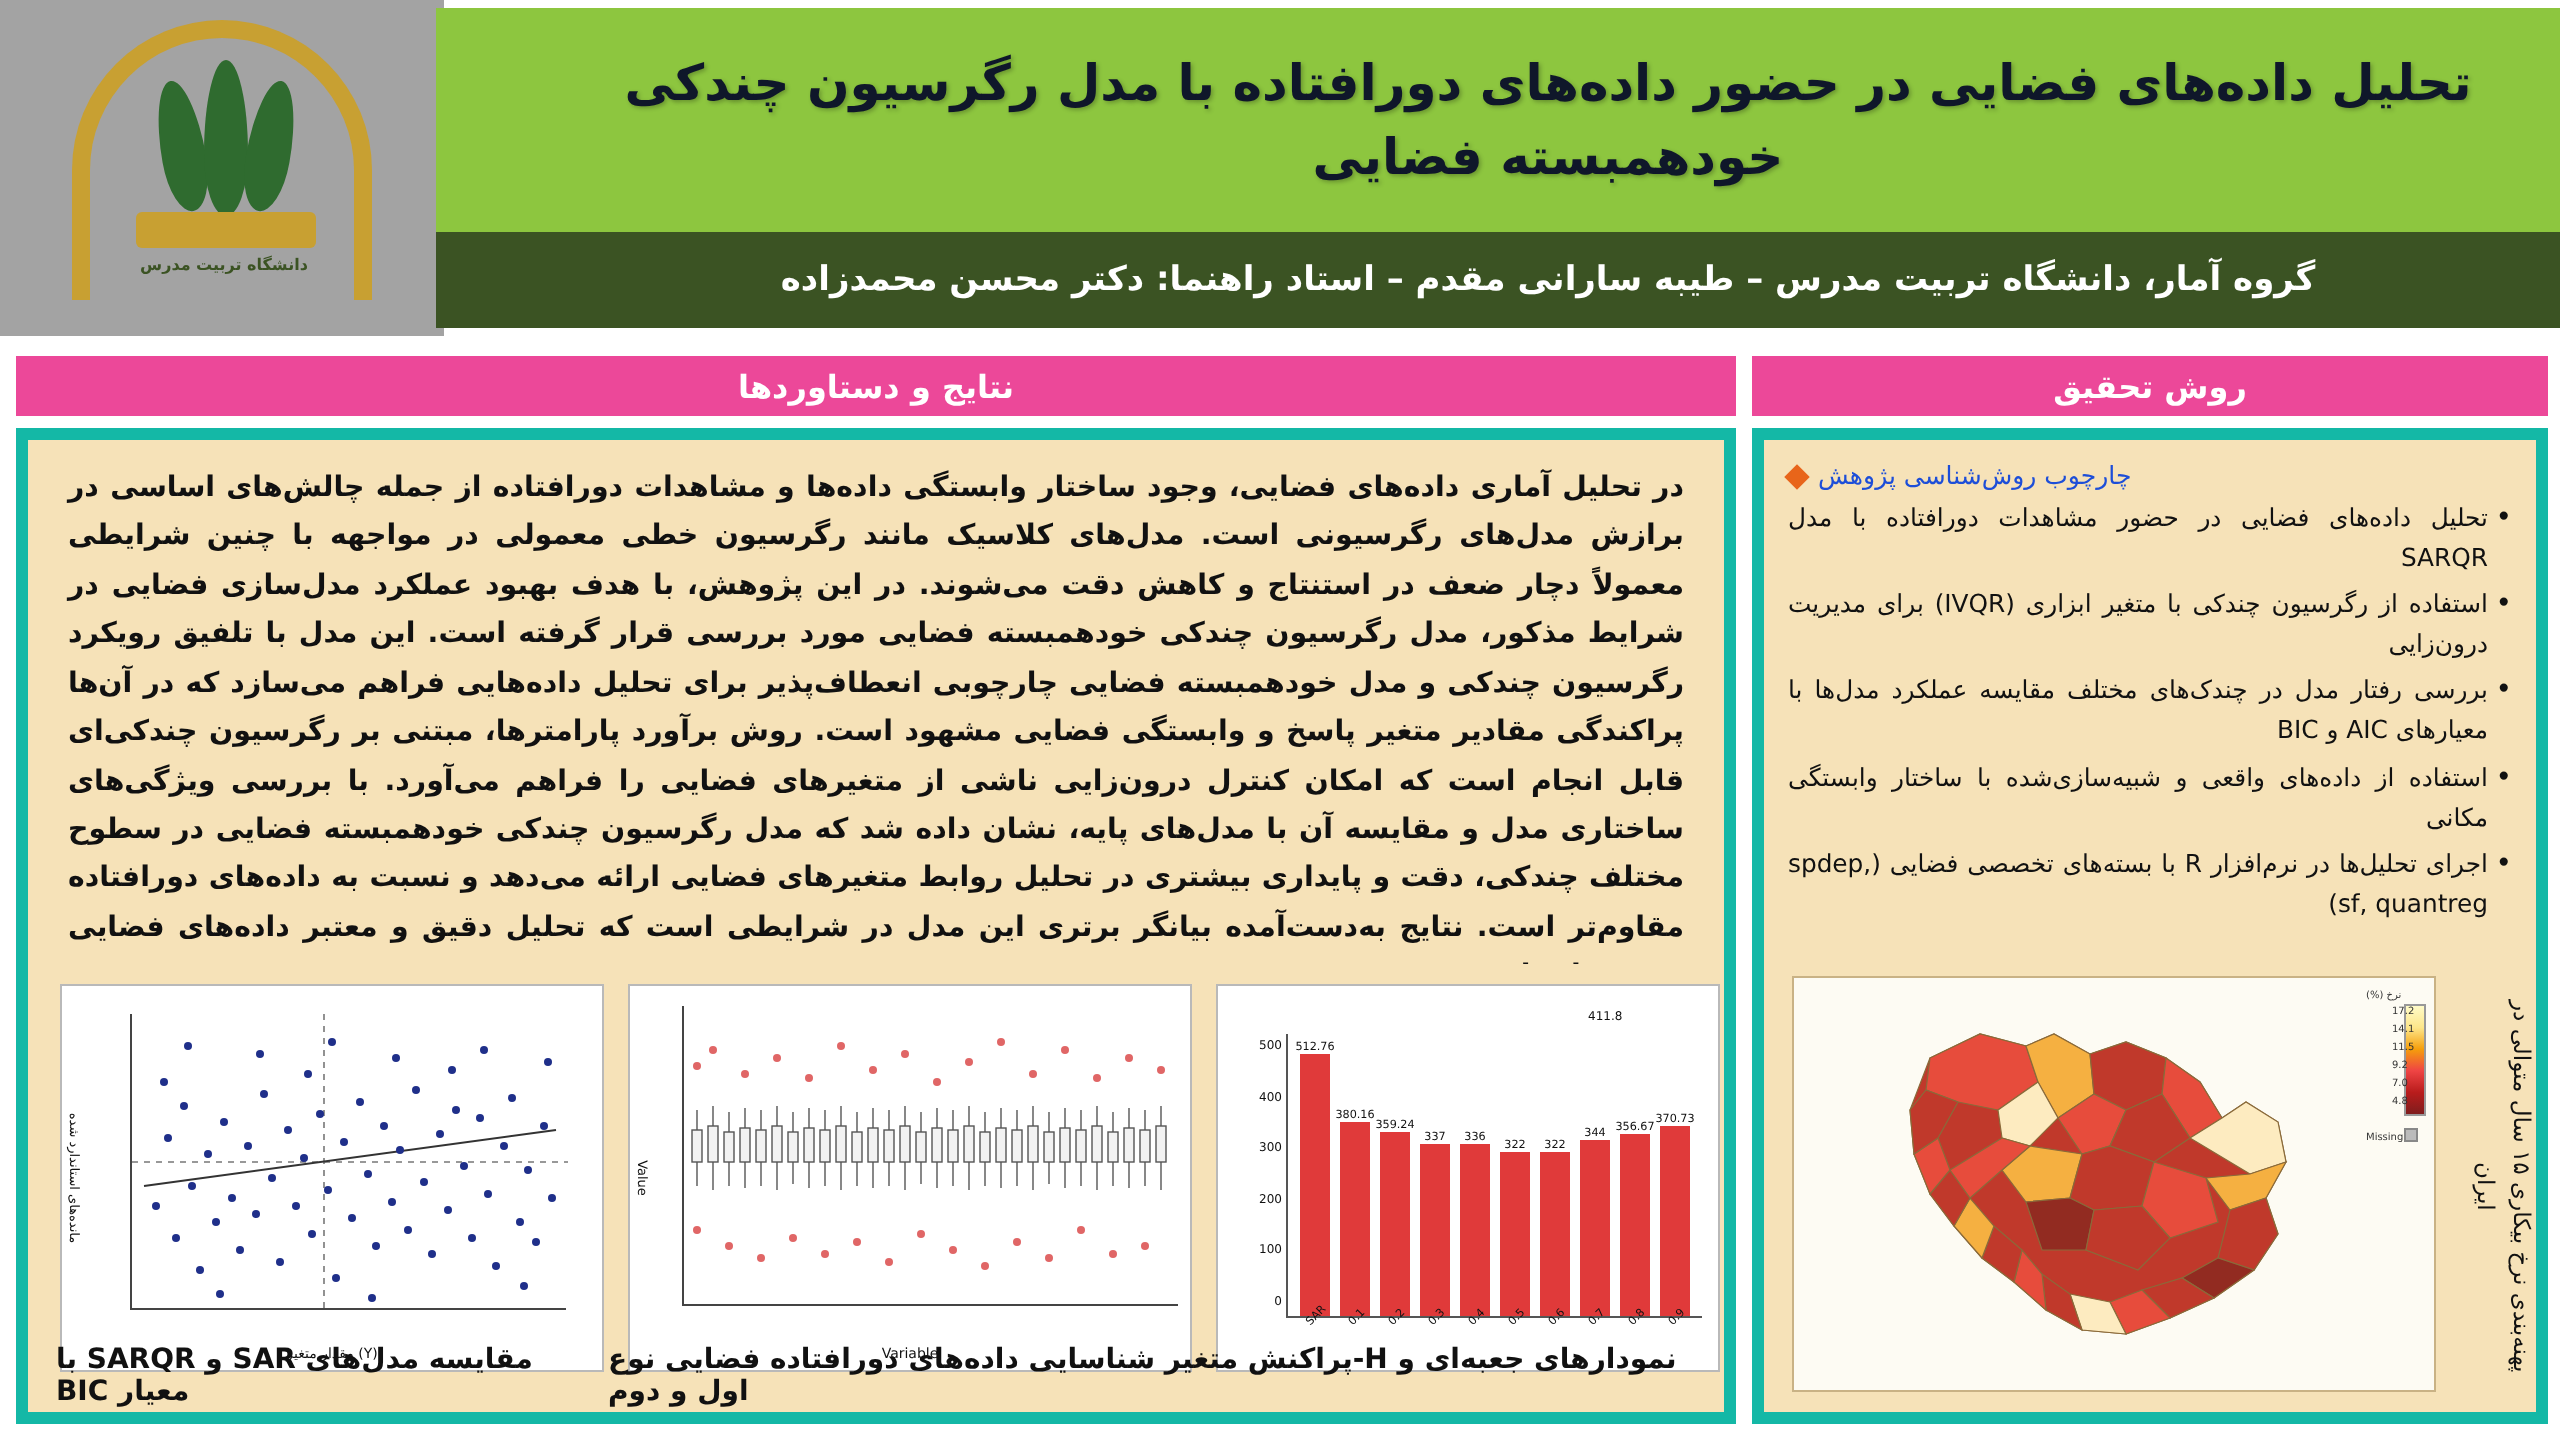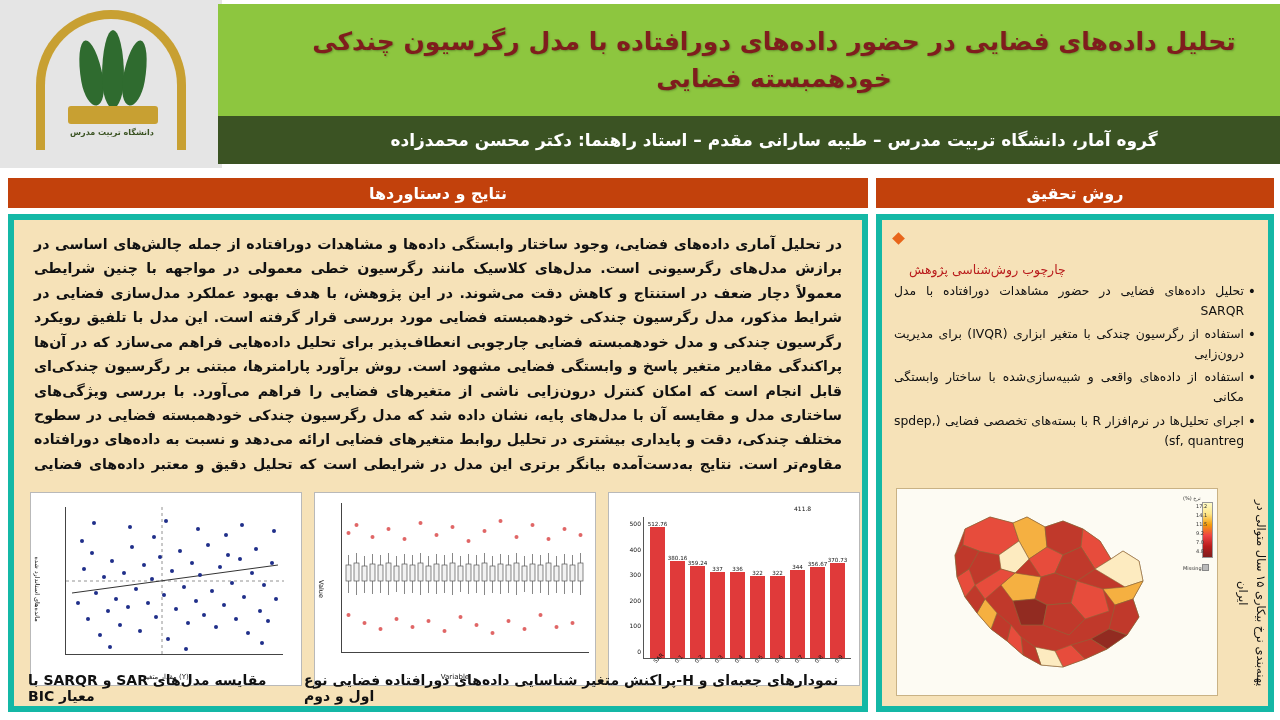--- a/index.html
+++ b/index.html
@@ -19,36 +19,36 @@
   
   .header-wrap {
     position: absolute;
     top: 0; left: 0;
     width: 1280px; height: 168px;
   }
   .header-logo {
     position: absolute;
     top: 0; left: 0;
     width: 222px; height: 168px;
-    background: #e5e5e5;
+    background: #a3a3a3;
     overflow: hidden;
     text-decoration: underline;
   }
   .title-band {
     position: absolute;
     top: 4px; right: 0;
     width: 1062px; height: 112px;
     background: #8dc63f;
     display: flex;
     align-items: center;
     justify-content: center;
     padding: 4px 40px 4px 90px;
   }
   .title-band .title-text {
-    color: #7f1d1d;
+    color: #0f172a;
     font-size: 25px;
     font-weight: bold;
     line-height: 1.5;
     text-align: center;
     text-shadow: 1px 1px 2px rgba(0,0,0,0.25);
   }
   .authors-band {
     position: absolute;
     top: 116px; right: 0;
     width: 1062px; height: 48px;
@@ -101,21 +101,21 @@
     color: #3b5323;
     font-size: 8px;
     font-weight: bold;
     letter-spacing: 0.3px;
   }
 
   
   .bar {
     position: absolute;
     height: 30px;
-    background: #c2410c;
+    background: #ec4899;
     display: flex;
     align-items: center;
     justify-content: center;
   }
   .bar span {
     color: #ffffff;
     font-size: 16px;
     font-weight: bold;
   }
   #bar-method { top: 178px; right: 6px; width: 398px; justify-content: center; }
@@ -141,23 +141,22 @@
   
   .method-head {
     display: flex;
     align-items: flex-start;
     justify-content: flex-end;
     gap: 6px;
     margin-bottom: 4px;
   }
   .method-head .head-text {
     font-size: 12.5px;
-    color: #b91c1c;
+    color: #1d4ed8;
     font-weight: normal;
-    margin-top: 32px;
   }
   .diamond-icon {
     display: inline-block;
     width: 9px; height: 9px;
     margin-top: 4px;
     background: #e8651a;
     transform: rotate(45deg);
     flex: none;
   }
   ul.method-list {
@@ -393,20 +392,21 @@
   <div class="panel" id="panel-method">
 
     <div class="method-head">
       <span class="head-text">چارچوب روش‌شناسی پژوهش</span>
       <span class="diamond-icon"></span>
     </div>
 
     <ul class="method-list">
       <li>تحلیل داده‌های فضایی در حضور مشاهدات دورافتاده با مدل SARQR</li>
       <li>استفاده از رگرسیون چندکی با متغیر ابزاری (IVQR) برای مدیریت درون‌زایی</li>
+      <li>بررسی رفتار مدل در چندک‌های مختلف مقایسه عملکرد مدل‌ها با معیارهای AIC و BIC</li>
       <li>استفاده از داده‌های واقعی و شبیه‌سازی‌شده با ساختار وابستگی مکانی</li>
       <li>اجرای تحلیل‌ها در نرم‌افزار R با بسته‌های تخصصی فضایی (spdep, sf, quantreg)</li>
     </ul>
 
     <div class="map-figure">
       <svg width="322" height="208" viewBox="0 0 322 208">
         <rect x="0" y="0" width="322" height="208" fill="#fdfbf3"></rect>
         <g stroke="#8a6a3a" stroke-width="0.6">
           <polygon points="70,40 95,28 118,34 132,28 150,38 168,32 188,40 205,52 216,70 228,62 244,72 248,92 238,110 244,128 232,146 212,160 190,170 168,178 146,176 128,166 112,152 96,140 82,124 70,108 62,88 60,66" fill="#c0392b"></polygon>
           <polygon points="70,40 95,28 118,34 124,52 104,66 84,62 68,56" fill="#e74c3c"></polygon>

